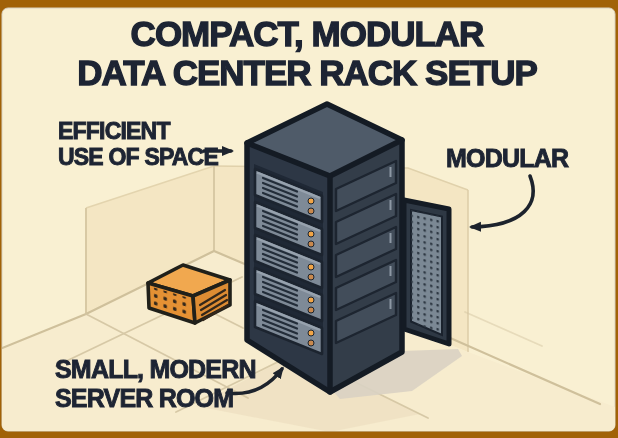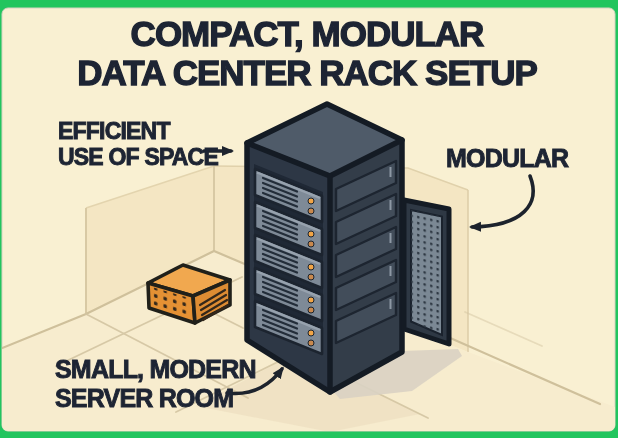--- a/index.html
+++ b/index.html
@@ -1,16 +1,16 @@
 <!DOCTYPE html>
 <html><head>
 <meta charset="utf-8">
 <style>
   html,body{margin:0;padding:0;background:#fdfbf2;}
-  .stage{position:relative;width:618px;height:438px;background:#22c55e;overflow:hidden;
+  .stage{position:relative;width:618px;height:438px;background:#a16207;overflow:hidden;
          font-family:"Liberation Sans", sans-serif;}
   svg{display:block}
   .t-title{font-family:"Liberation Sans",sans-serif;font-weight:bold;font-size:35px;
            letter-spacing:-1px;fill:#1d2433;stroke:#1d2433;stroke-width:1.3;paint-order:stroke;}
   .t-callout{font-family:"Liberation Sans",sans-serif;font-weight:bold;fill:#1d2433;
            stroke:#1d2433;stroke-width:0.9;paint-order:stroke;letter-spacing:-0.8px;}
   .t-eff{font-size:23px;}
   .t-mod{font-size:25px;}
   .t-room{font-size:25px;}
 </style>

